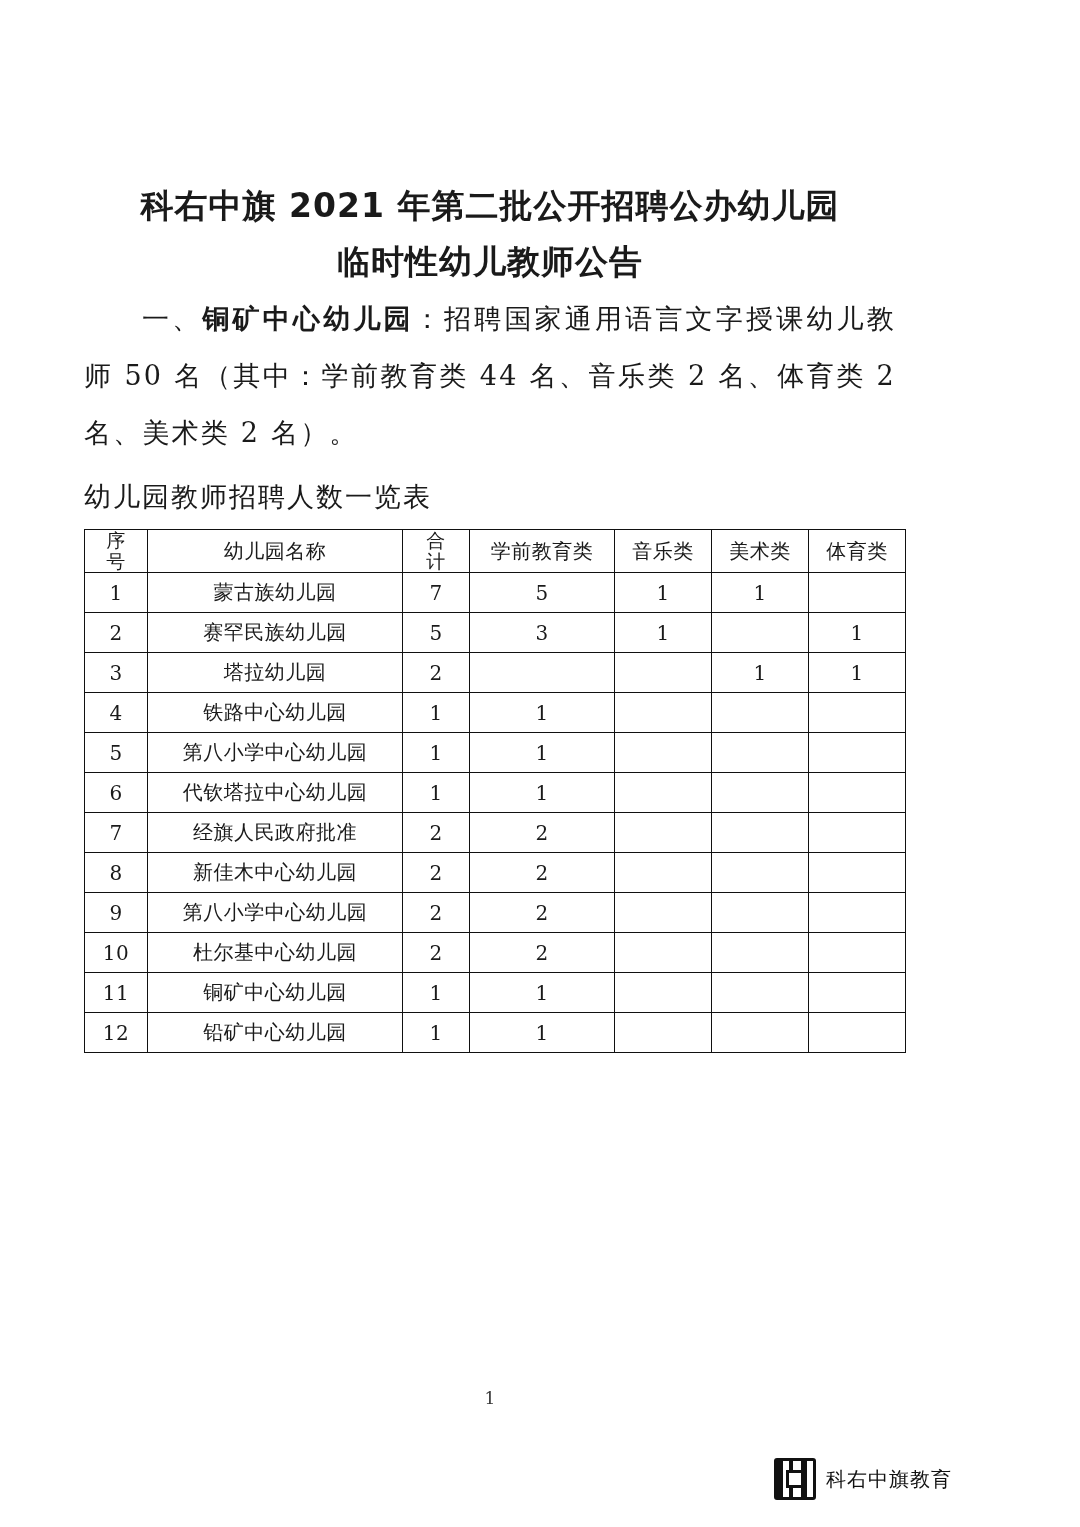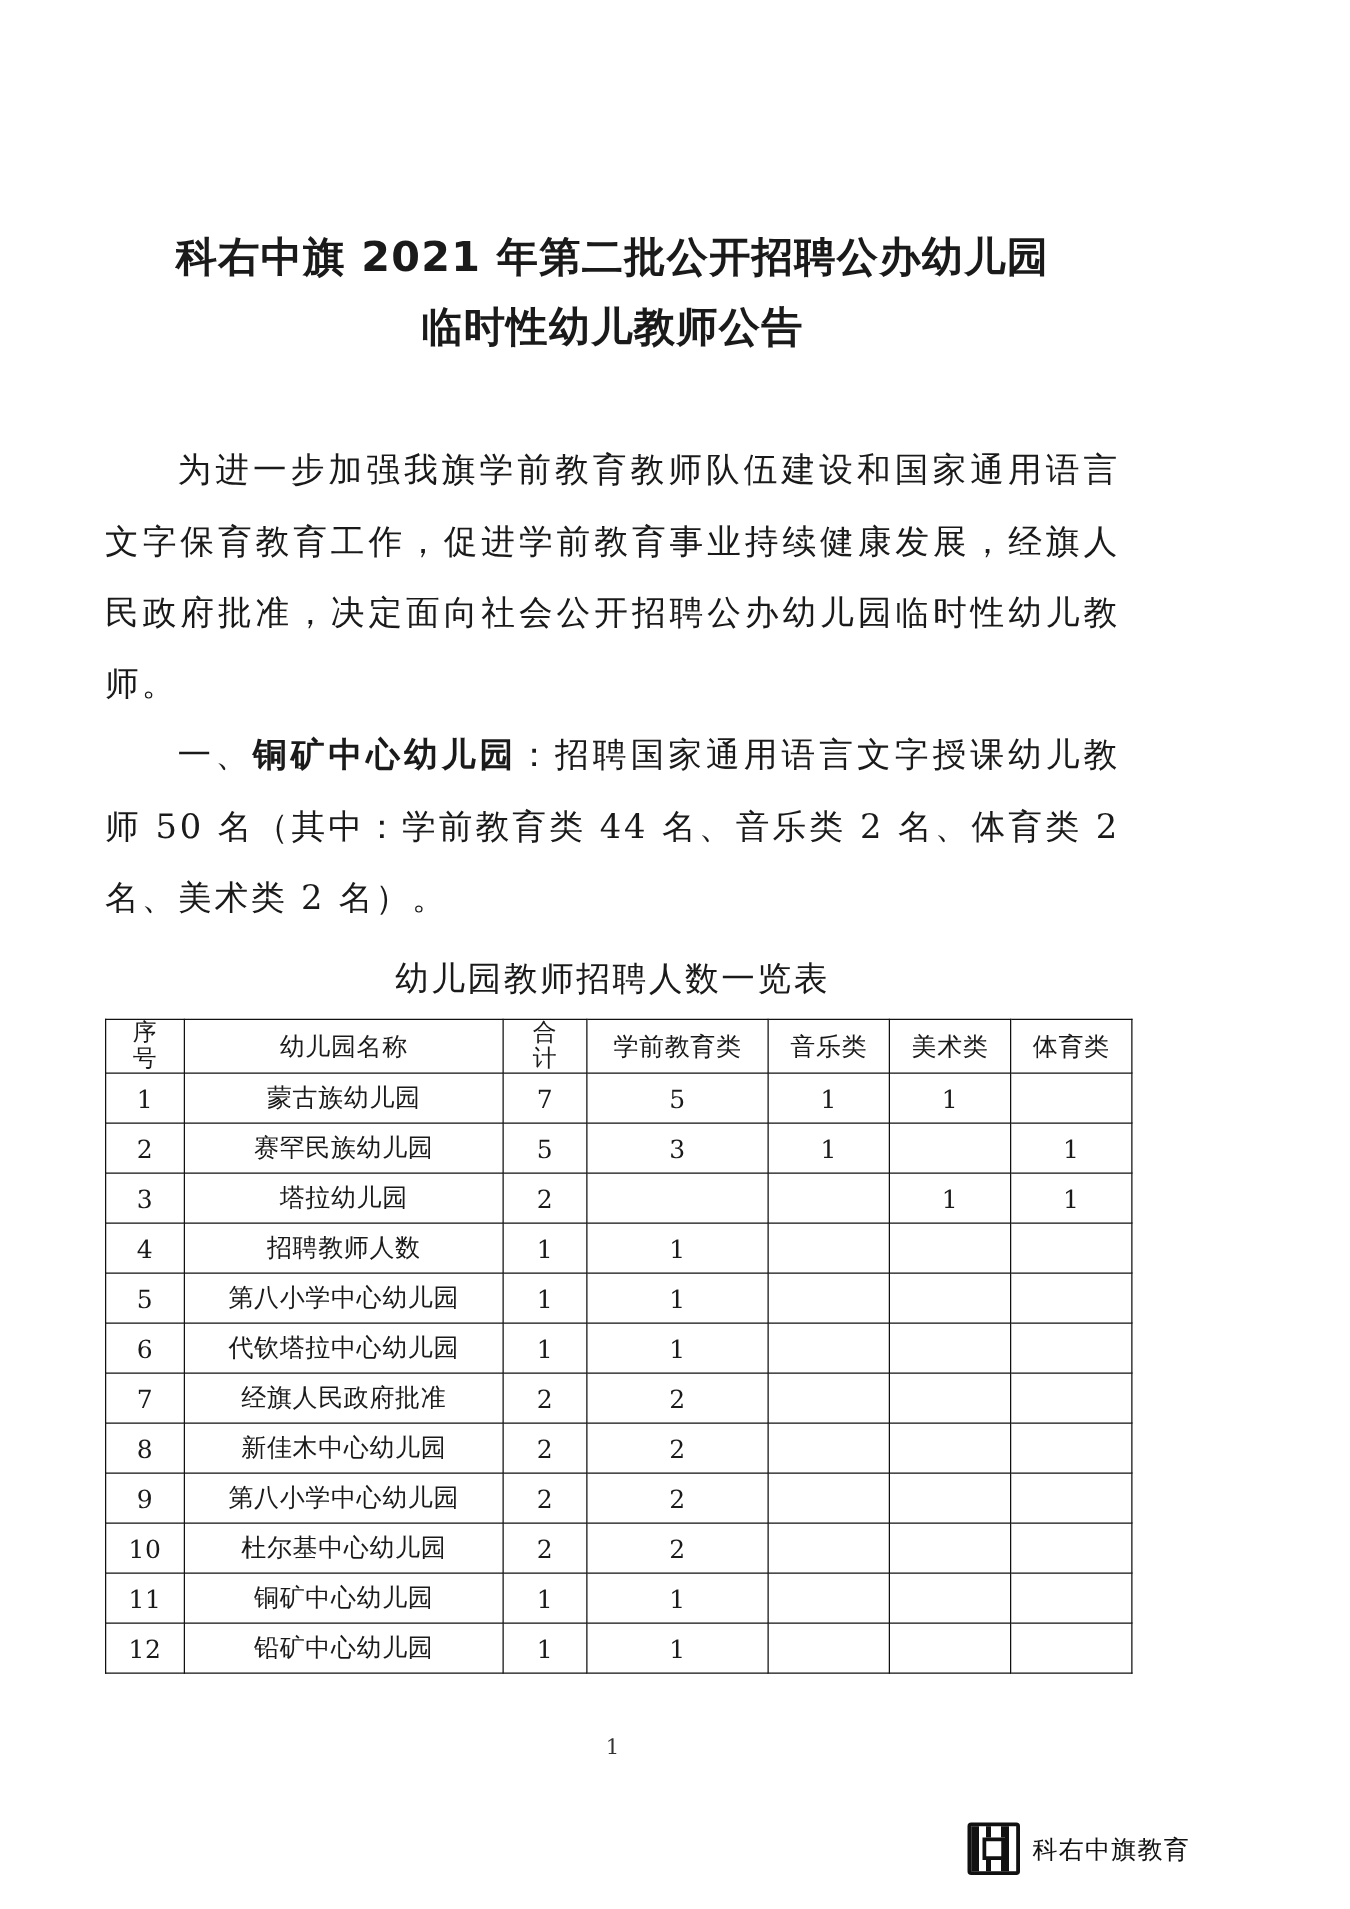--- a/index.html
+++ b/index.html
@@ -47,21 +47,21 @@
   }
   .indent {
     text-indent: 58px;
     display: block;
   }
   .section-head {
     font-weight: bold;
     font-family: "DejaVu Sans", "Liberation Sans", sans-serif;
   }
   .table-caption {
-    text-align: center;
+    text-align: left;
     font-size: 27px;
     letter-spacing: 2px;
     margin: 0;
     padding-top: 18px;
     padding-bottom: 14px;
   }
   table.grid {
     border-collapse: collapse;
     width: 768px;
     margin: 0 auto;
@@ -136,23 +136,20 @@
 </head>
 <body>
 
 <div class="page">
 
   <h1 class="title">
     <span class="title-line">科右中旗 2021 年第二批公开招聘公办幼儿园</span>
     <span class="title-line">临时性幼儿教师公告</span>
   </h1>
 
-  <p class="body-text">
-    <span class="indent">为进一步加强我旗学前教育教师队伍建设和国家通用语言文字保育教育工作，促进学前教育事业持续健康发展，经旗人民政府批准，决定面向社会公开招聘公办幼儿园临时性幼儿教师。</span>
-  </p>
 
   <p class="body-text" style="padding-top:0">
     <span class="indent"><span>一、</span><span class="section-head">铜矿中心幼儿园</span><span>：招聘国家通用语言文字授课幼儿教师 50 名（其中：学前教育类 44 名、音乐类 2 名、体育类 2 名、美术类 2 名）。</span></span>
   </p>
 
   <p class="table-caption">幼儿园教师招聘人数一览表</p>
 
   <table class="grid">
     <thead>
       <tr>
@@ -198,21 +195,21 @@
         <td>3</td>
         <td>塔拉幼儿园</td>
         <td>2</td>
         <td></td>
         <td></td>
         <td>1</td>
         <td>1</td>
       </tr>
       <tr>
         <td>4</td>
-        <td>招聘教师人数</td>
+        <td>铁路中心幼儿园</td>
         <td>1</td>
         <td>1</td>
         <td></td>
         <td></td>
         <td></td>
       </tr>
       <tr>
         <td>5</td>
         <td>第八小学中心幼儿园</td>
         <td>1</td>

